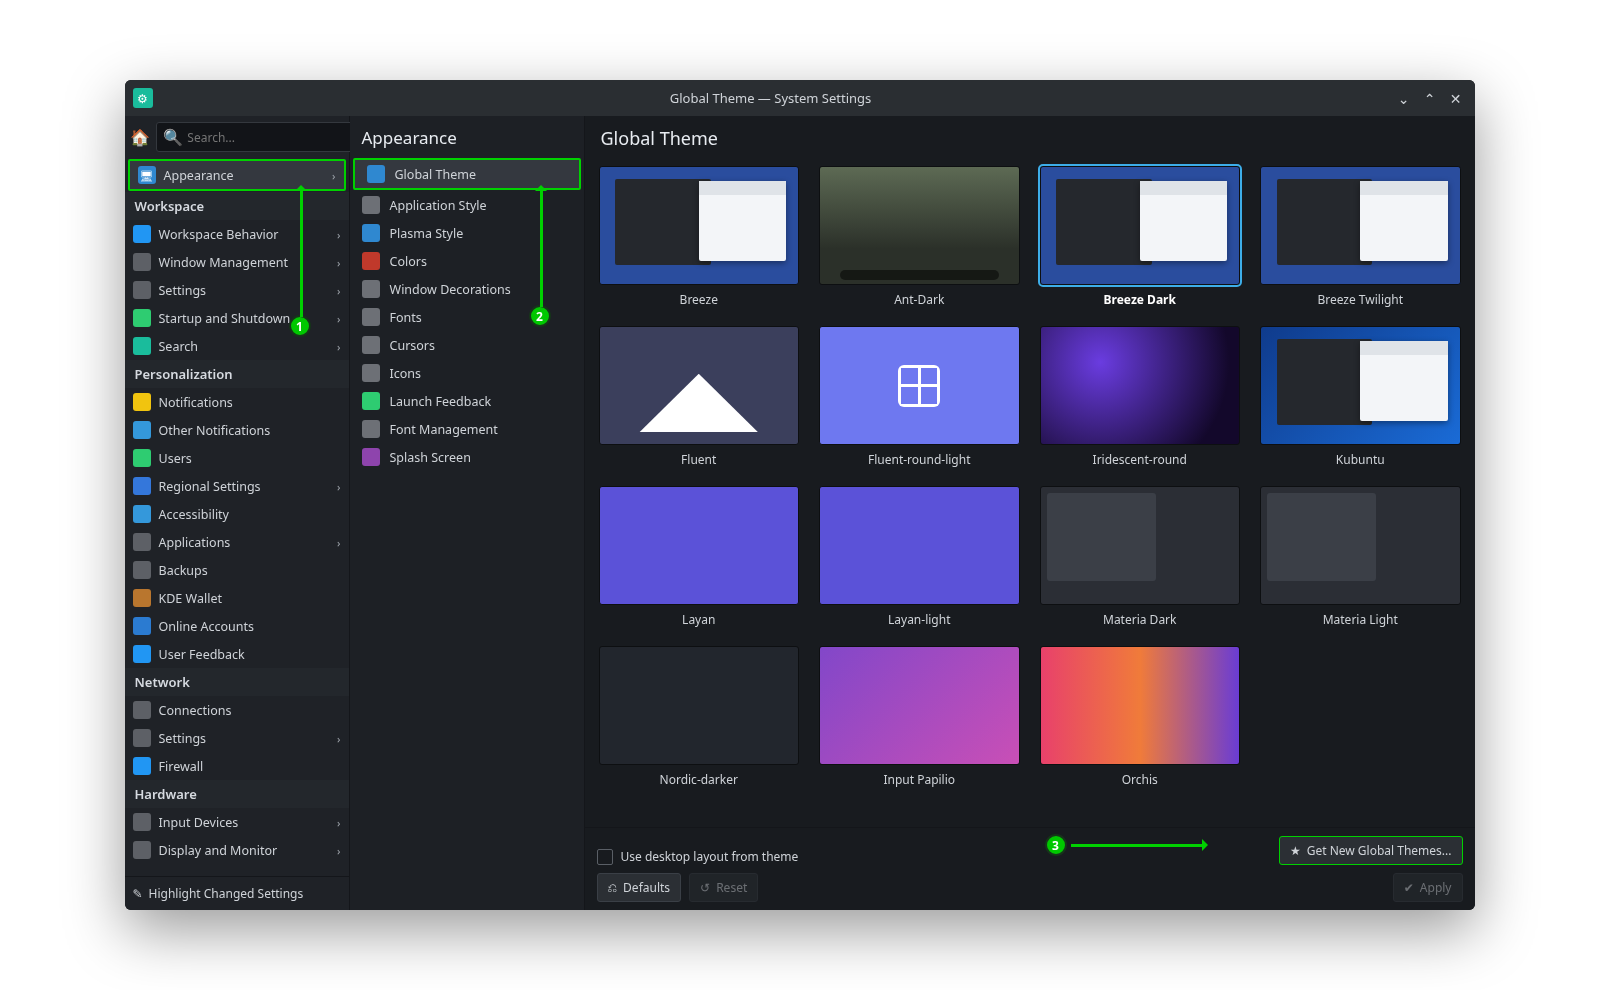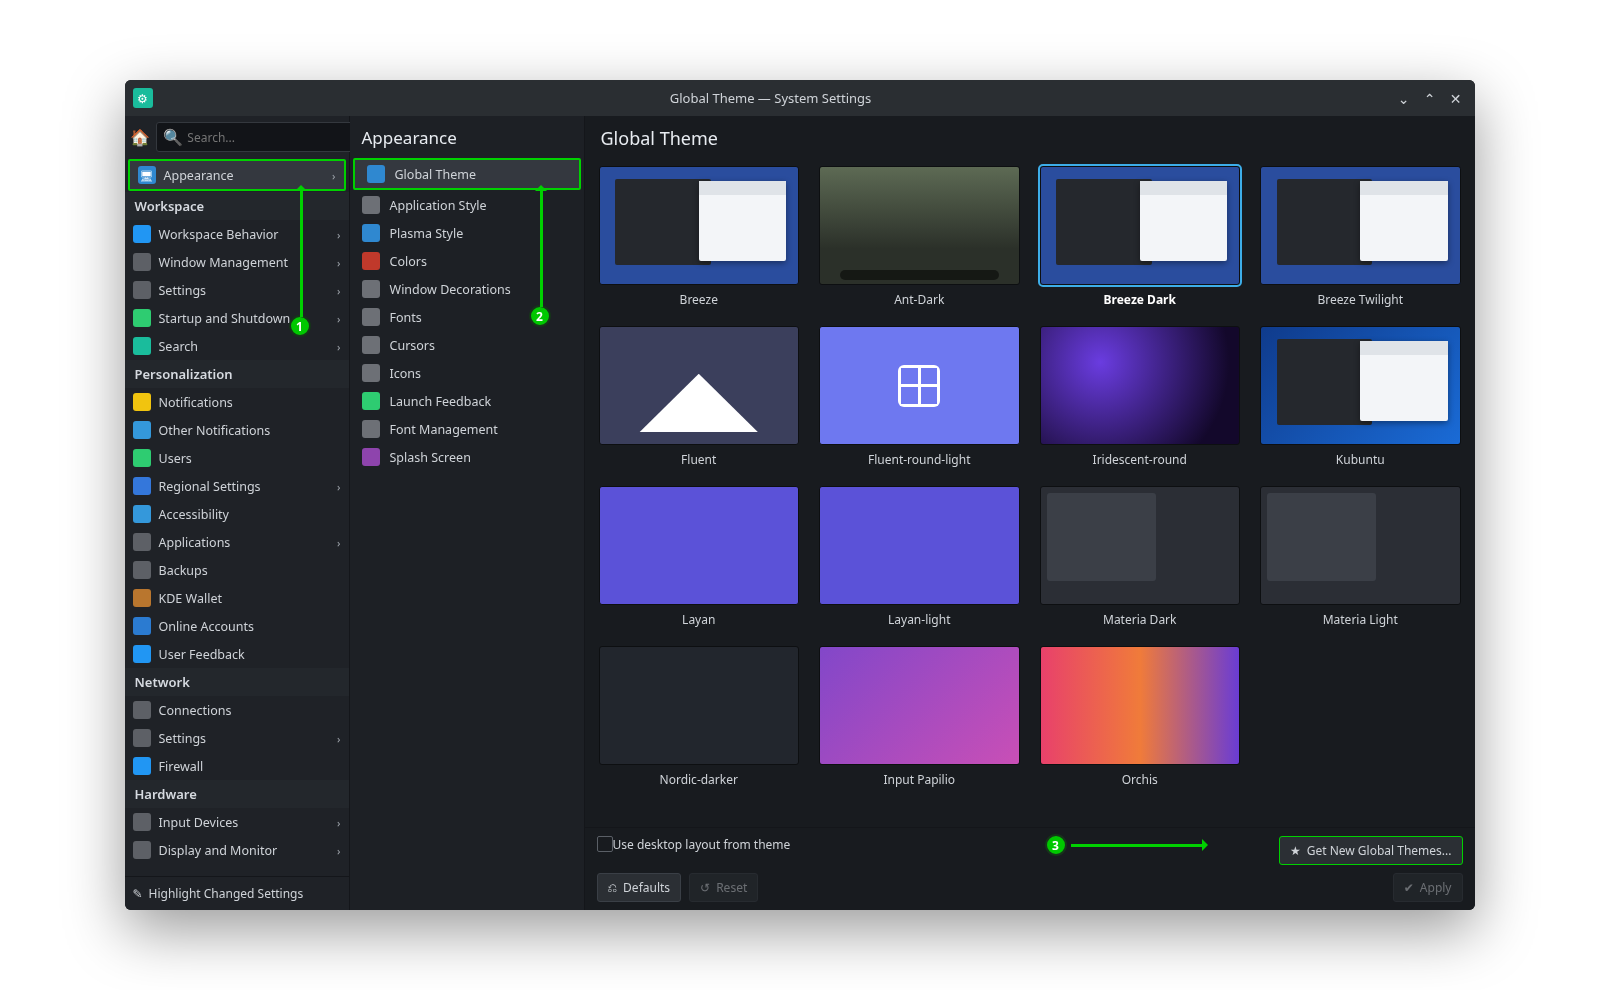--- a/index.html
+++ b/index.html
@@ -35,21 +35,21 @@
 
 .main { flex:1; display:flex; flex-direction:column; background:#181b1f; overflow:hidden; }
 .main-head { padding:10px 16px 6px; color:#e8ecf1; font-size:18px; }
 .theme-grid { flex:1; overflow-y:auto; padding:10px 14px; display:grid; grid-template-columns:repeat(4,1fr); gap:18px 20px; align-content:start; }
 .theme-card { display:flex; flex-direction:column; align-items:center; gap:6px; cursor:pointer; }
 .thumb { width:100%; aspect-ratio:16/9.5; background:#333; border-radius:3px; position:relative; overflow:hidden; border:1px solid #0d0f11; }
 .thumb.sel { outline:2px solid #3daee9; }
 .theme-label { color:#cfd3d8; font-size:12px; }
 .theme-label.sel { font-weight:700; color:#fff;}
 .main-bottom { border-top:1px solid #14161a; padding:8px 12px; display:flex; flex-direction:column; gap:8px; }
-.checkbox-row { display:flex; align-items:flex-start; color:#cfd3d8; font-size:12px; }
+.checkbox-row { display:flex; align-items:flex-end; gap:8px; color:#cfd3d8; font-size:12px; }
 .chk { width:16px; height:16px; border:1px solid #5a5f66; border-radius:2px; }
 .btn-row { display:flex; align-items:center; gap:8px; }
 .btn { display:flex; align-items:center; gap:6px; padding:5px 10px; background:#2b2f34; border:1px solid #3a3f46; border-radius:3px; color:#cfd3d8; font-size:12px; cursor:pointer; }
 .btn.disabled { opacity:0.45; cursor:default; }
 .spacer { flex:1; }
 .t-blue{background:#2a4d9e;}
 .t-kubuntu{background:linear-gradient(135deg,#0f3b8c,#1a6bd6);}
 .t-violet{background:#5b52d8;}
 .t-purple{background:linear-gradient(135deg,#8247c9,#c94fb6);}
 .t-orchis{background:linear-gradient(90deg,#e8416b,#f07b3a,#6a3cd4);}

